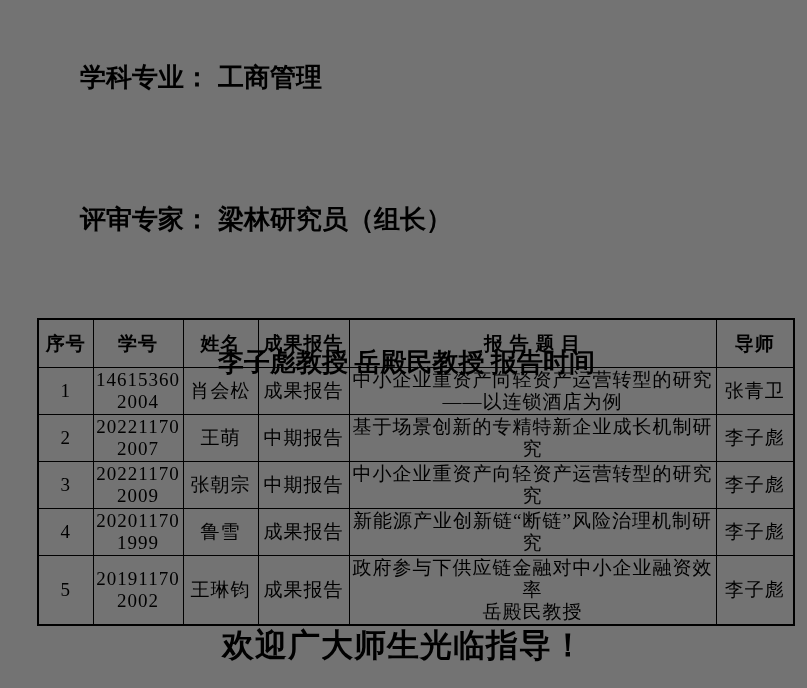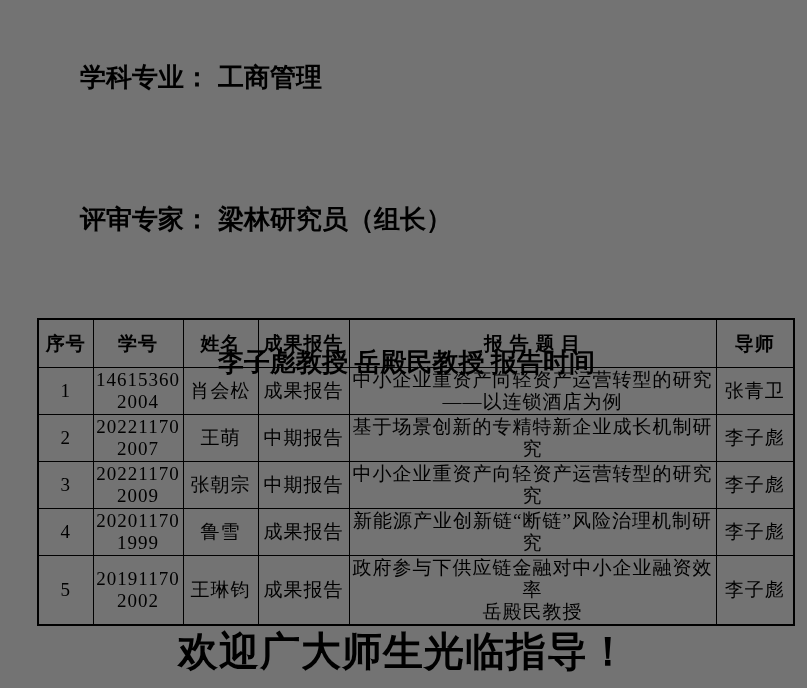--- a/index.html
+++ b/index.html
@@ -72,21 +72,21 @@
   .cell-student-id {
     letter-spacing: 0;
   }
   
   .welcome {
     position: absolute;
     left: 0;
     top: 624px;
     width: 100%;
     text-align: center;
-    font-size: 40px;
+    font-size: 32px;
     font-weight: bold;
     letter-spacing: 1px;
   }
 </style>
 </head>
 <body>
 
 <div class="page">
 
   <div class="info-block">

